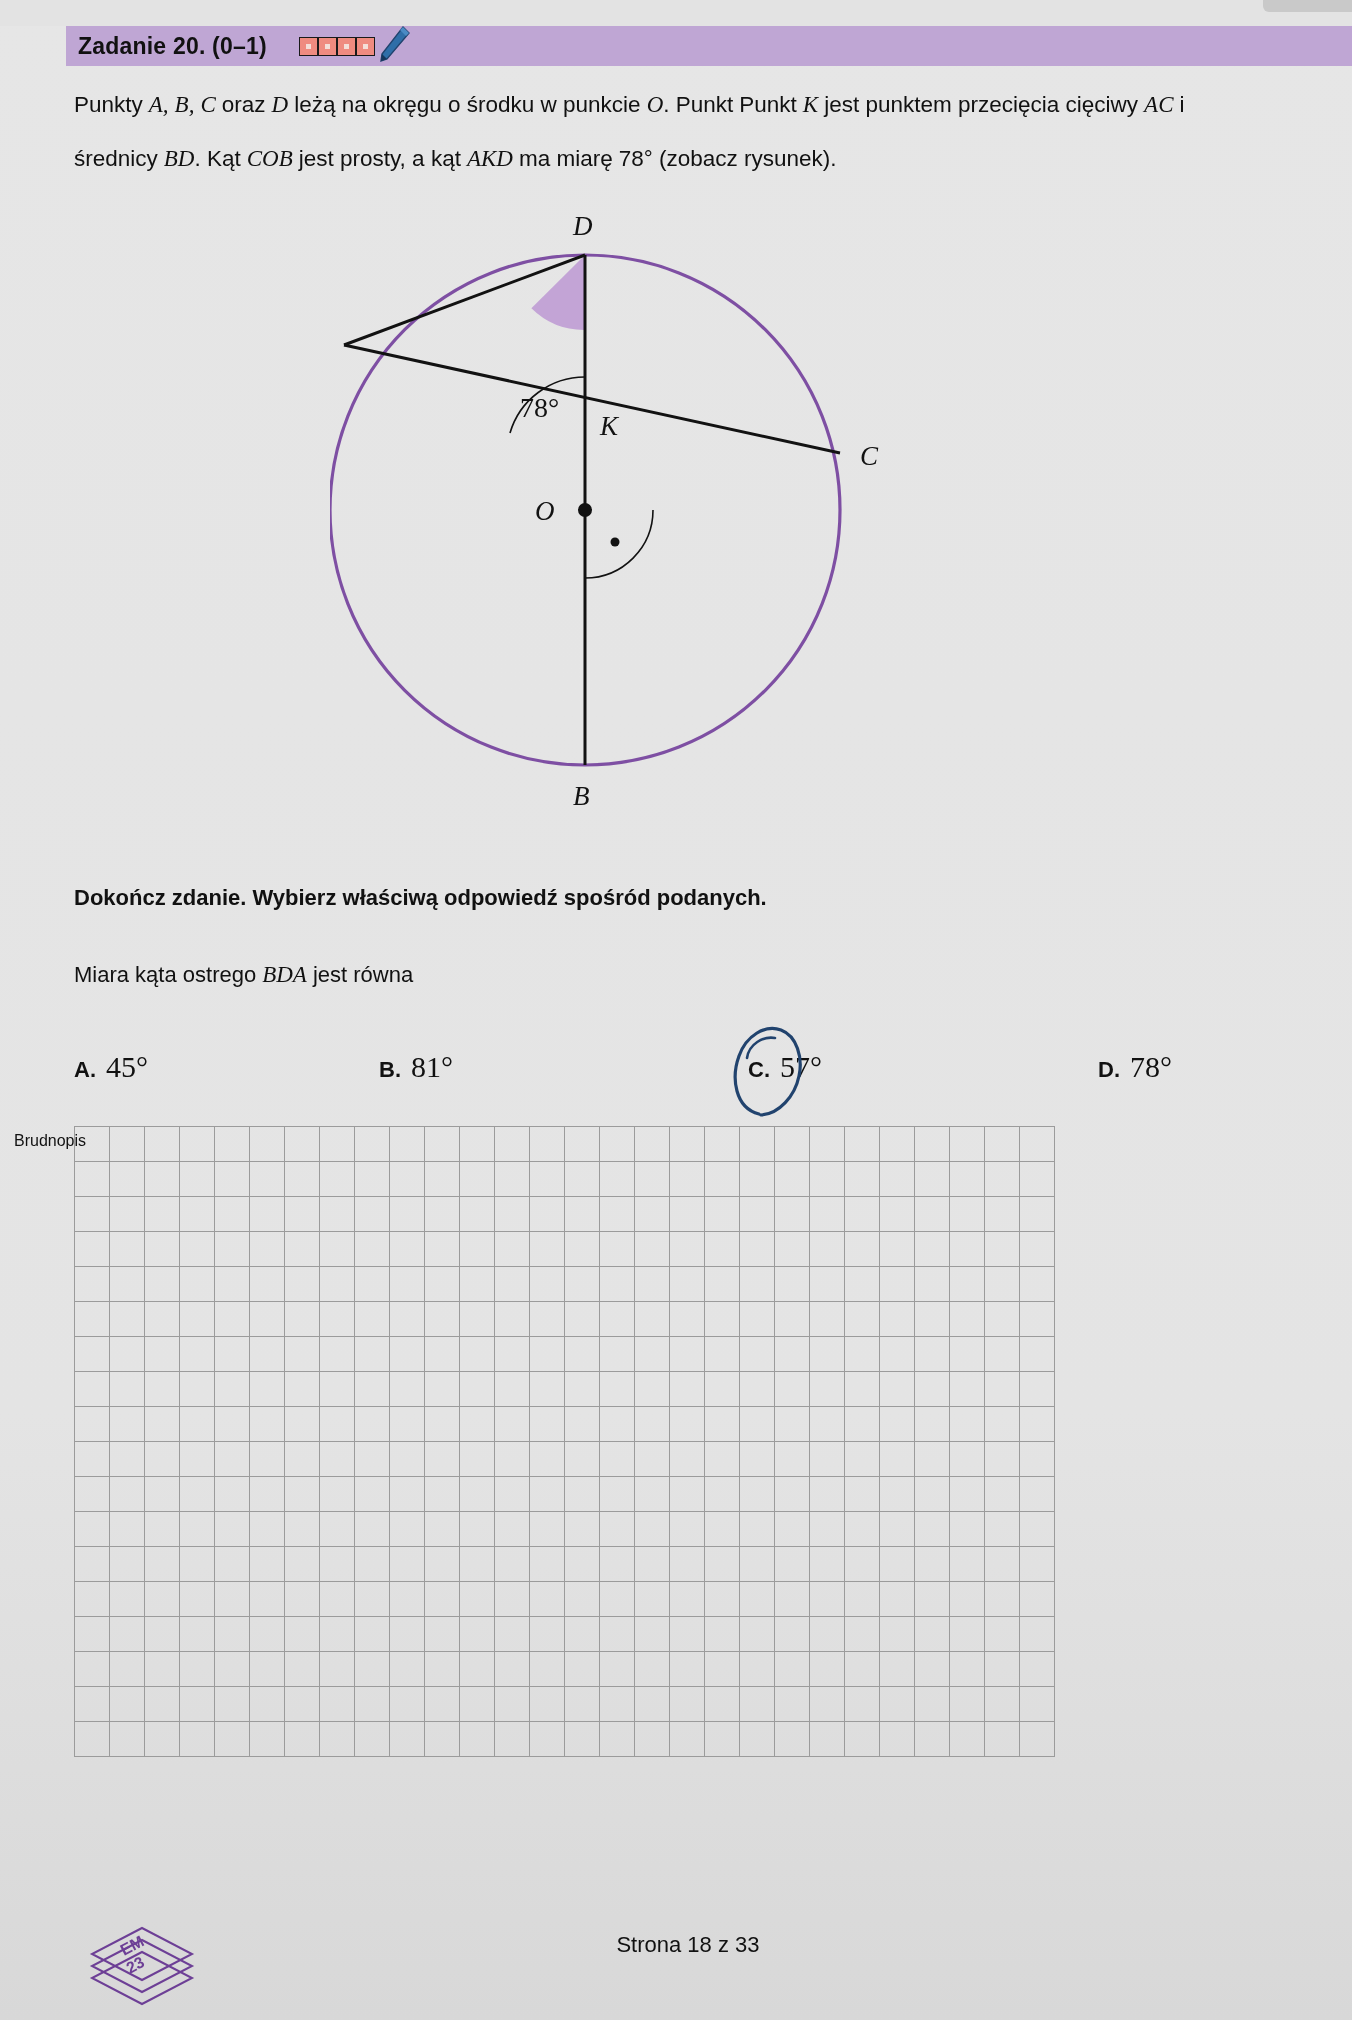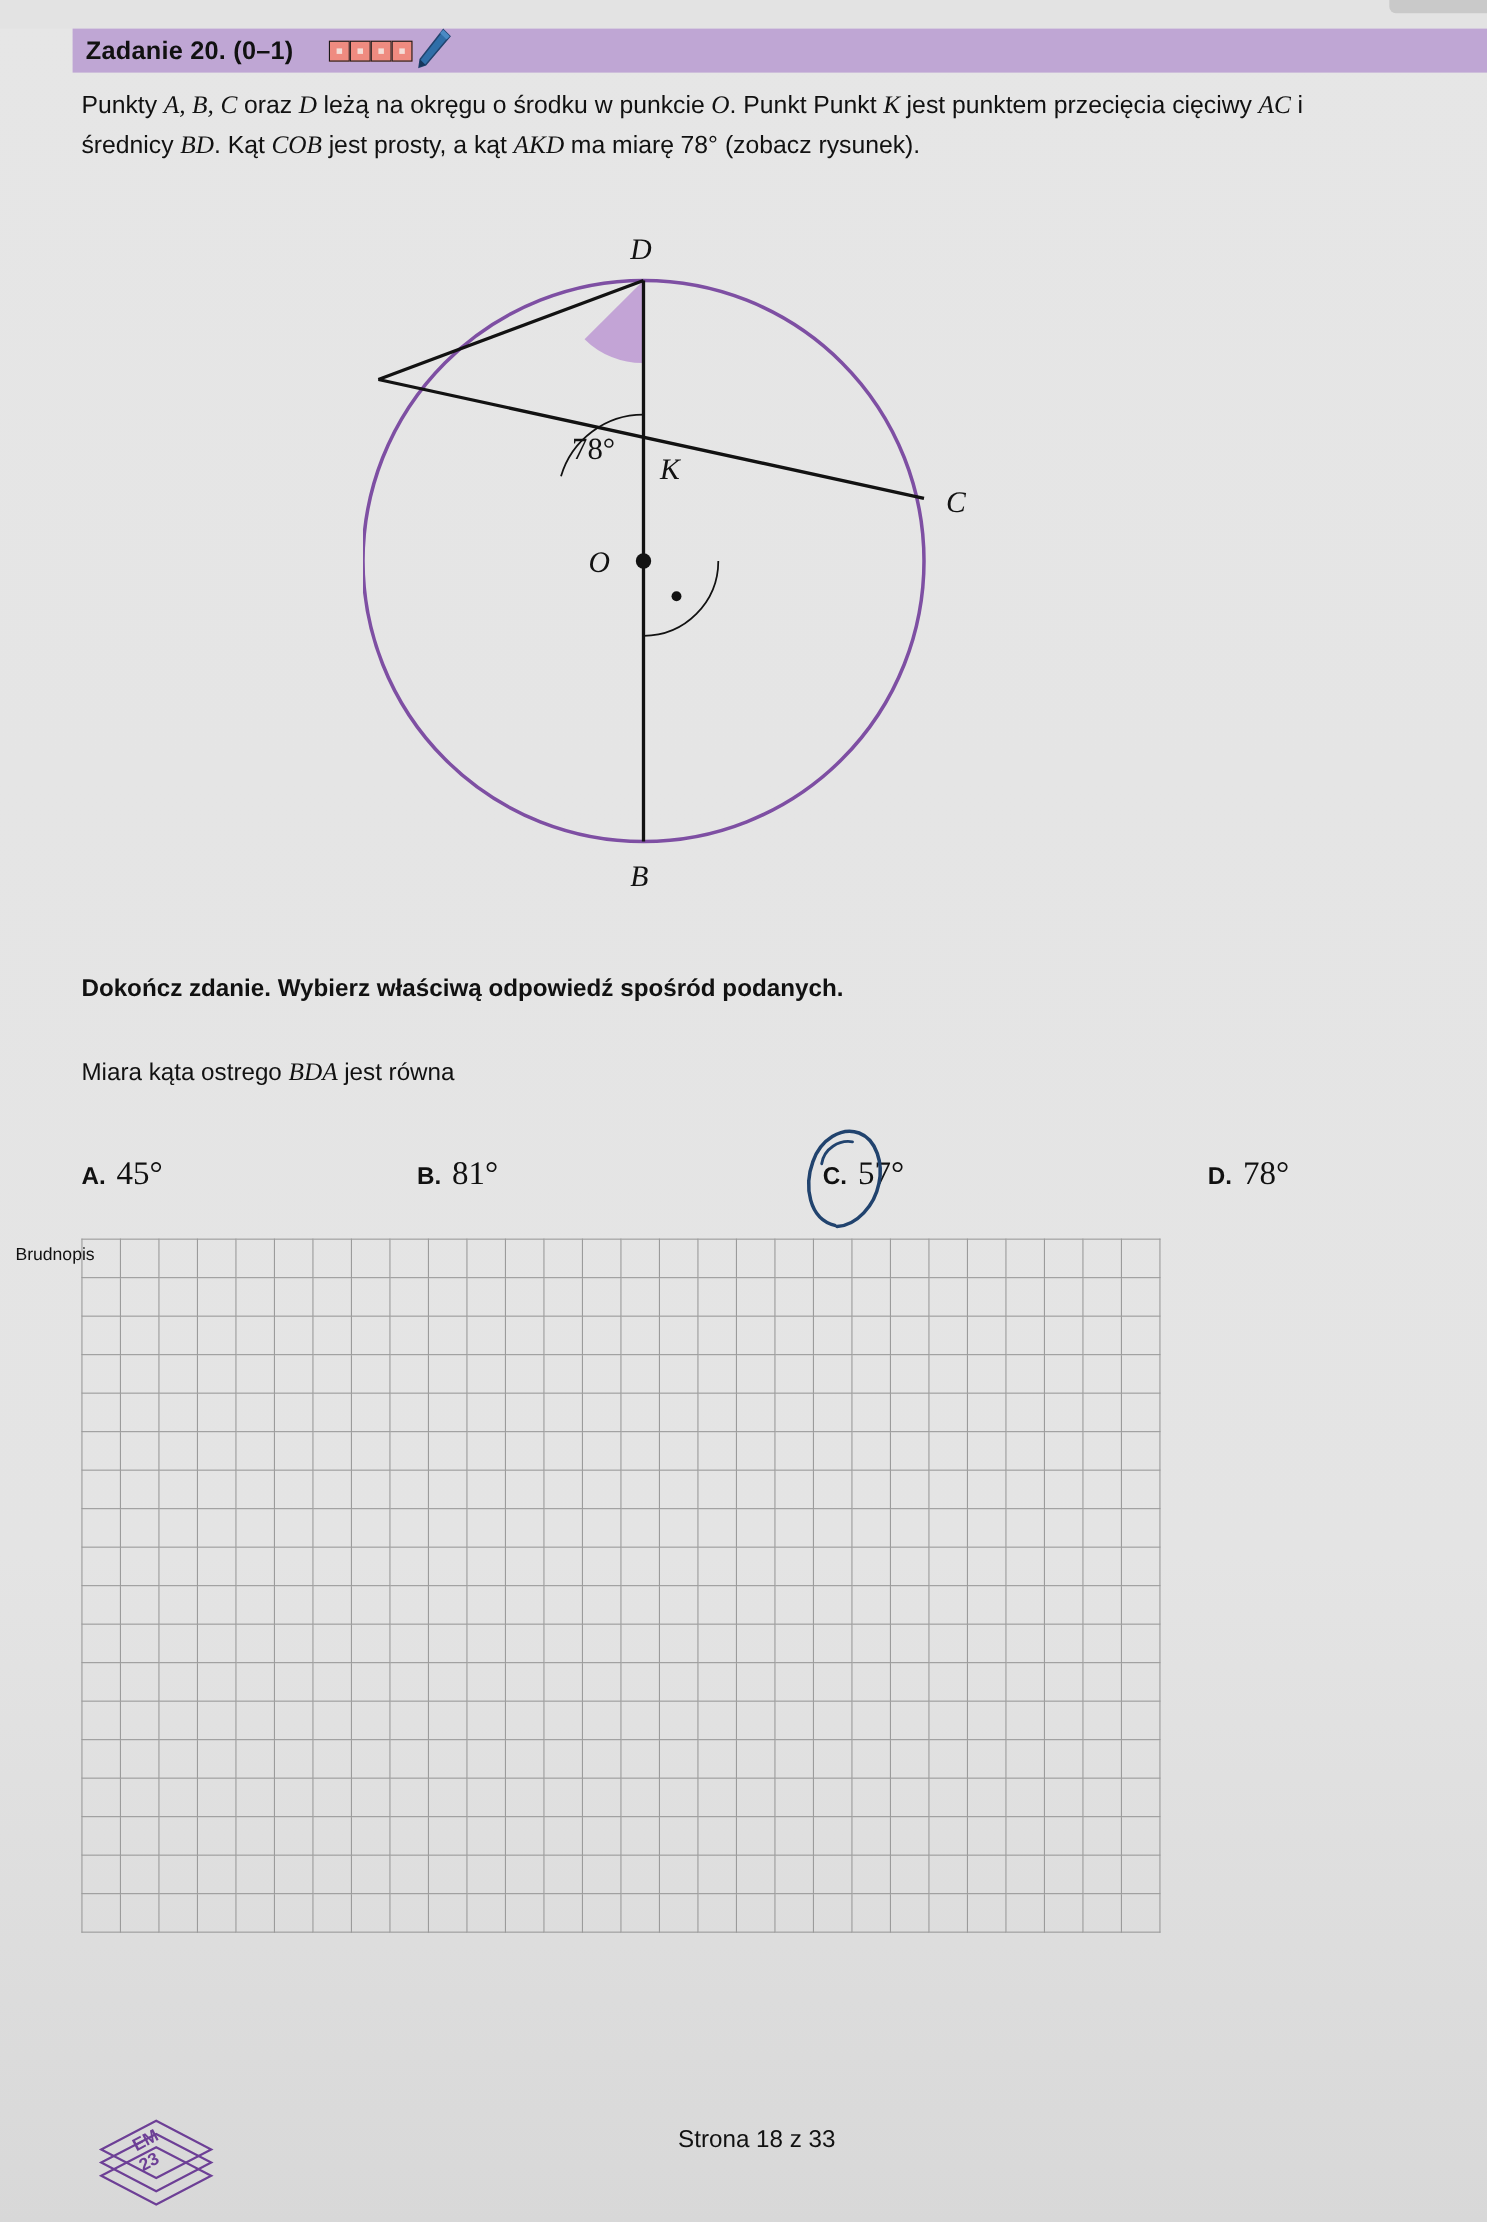--- a/index.html
+++ b/index.html
@@ -23,21 +23,21 @@
   .banner-title{font-size:23px;font-weight:bold;color:#111;margin-left:12px;letter-spacing:.2px;}
   .marks{margin-left:32px;display:flex;align-items:center;gap:0px;}
   .mark-box{width:19px;height:19px;background:#ef8b80;border:1.6px solid #1a1a1a;
       display:flex;align-items:center;justify-content:center;box-sizing:border-box;}
   .mark-dot{width:5px;height:5px;background:#f4ded8;}
   .pen{position:relative;width:26px;height:30px;margin-left:2px;}
   .pen svg{position:absolute;left:-4px;top:-6px;}
 
   
   .para{position:absolute;left:74px;top:78px;width:1180px;font-size:22.5px;
-      color:#111;line-height:36px;}
+      color:#111;line-height:54px;}
   .mathit{font-family:"Liberation Serif", serif;font-style:italic;font-size:23px;}
   .sp{display:inline-block;width:6px;}
 
   
   .figure{position:absolute;left:330px;top:205px;width:620px;height:640px;}
 
   
   .instruction{position:absolute;left:74px;top:885px;font-size:22px;font-weight:bold;color:#111;text-align:right;}
   .question{position:absolute;left:74px;top:962px;font-size:22px;color:#111;text-align:center;}
 

